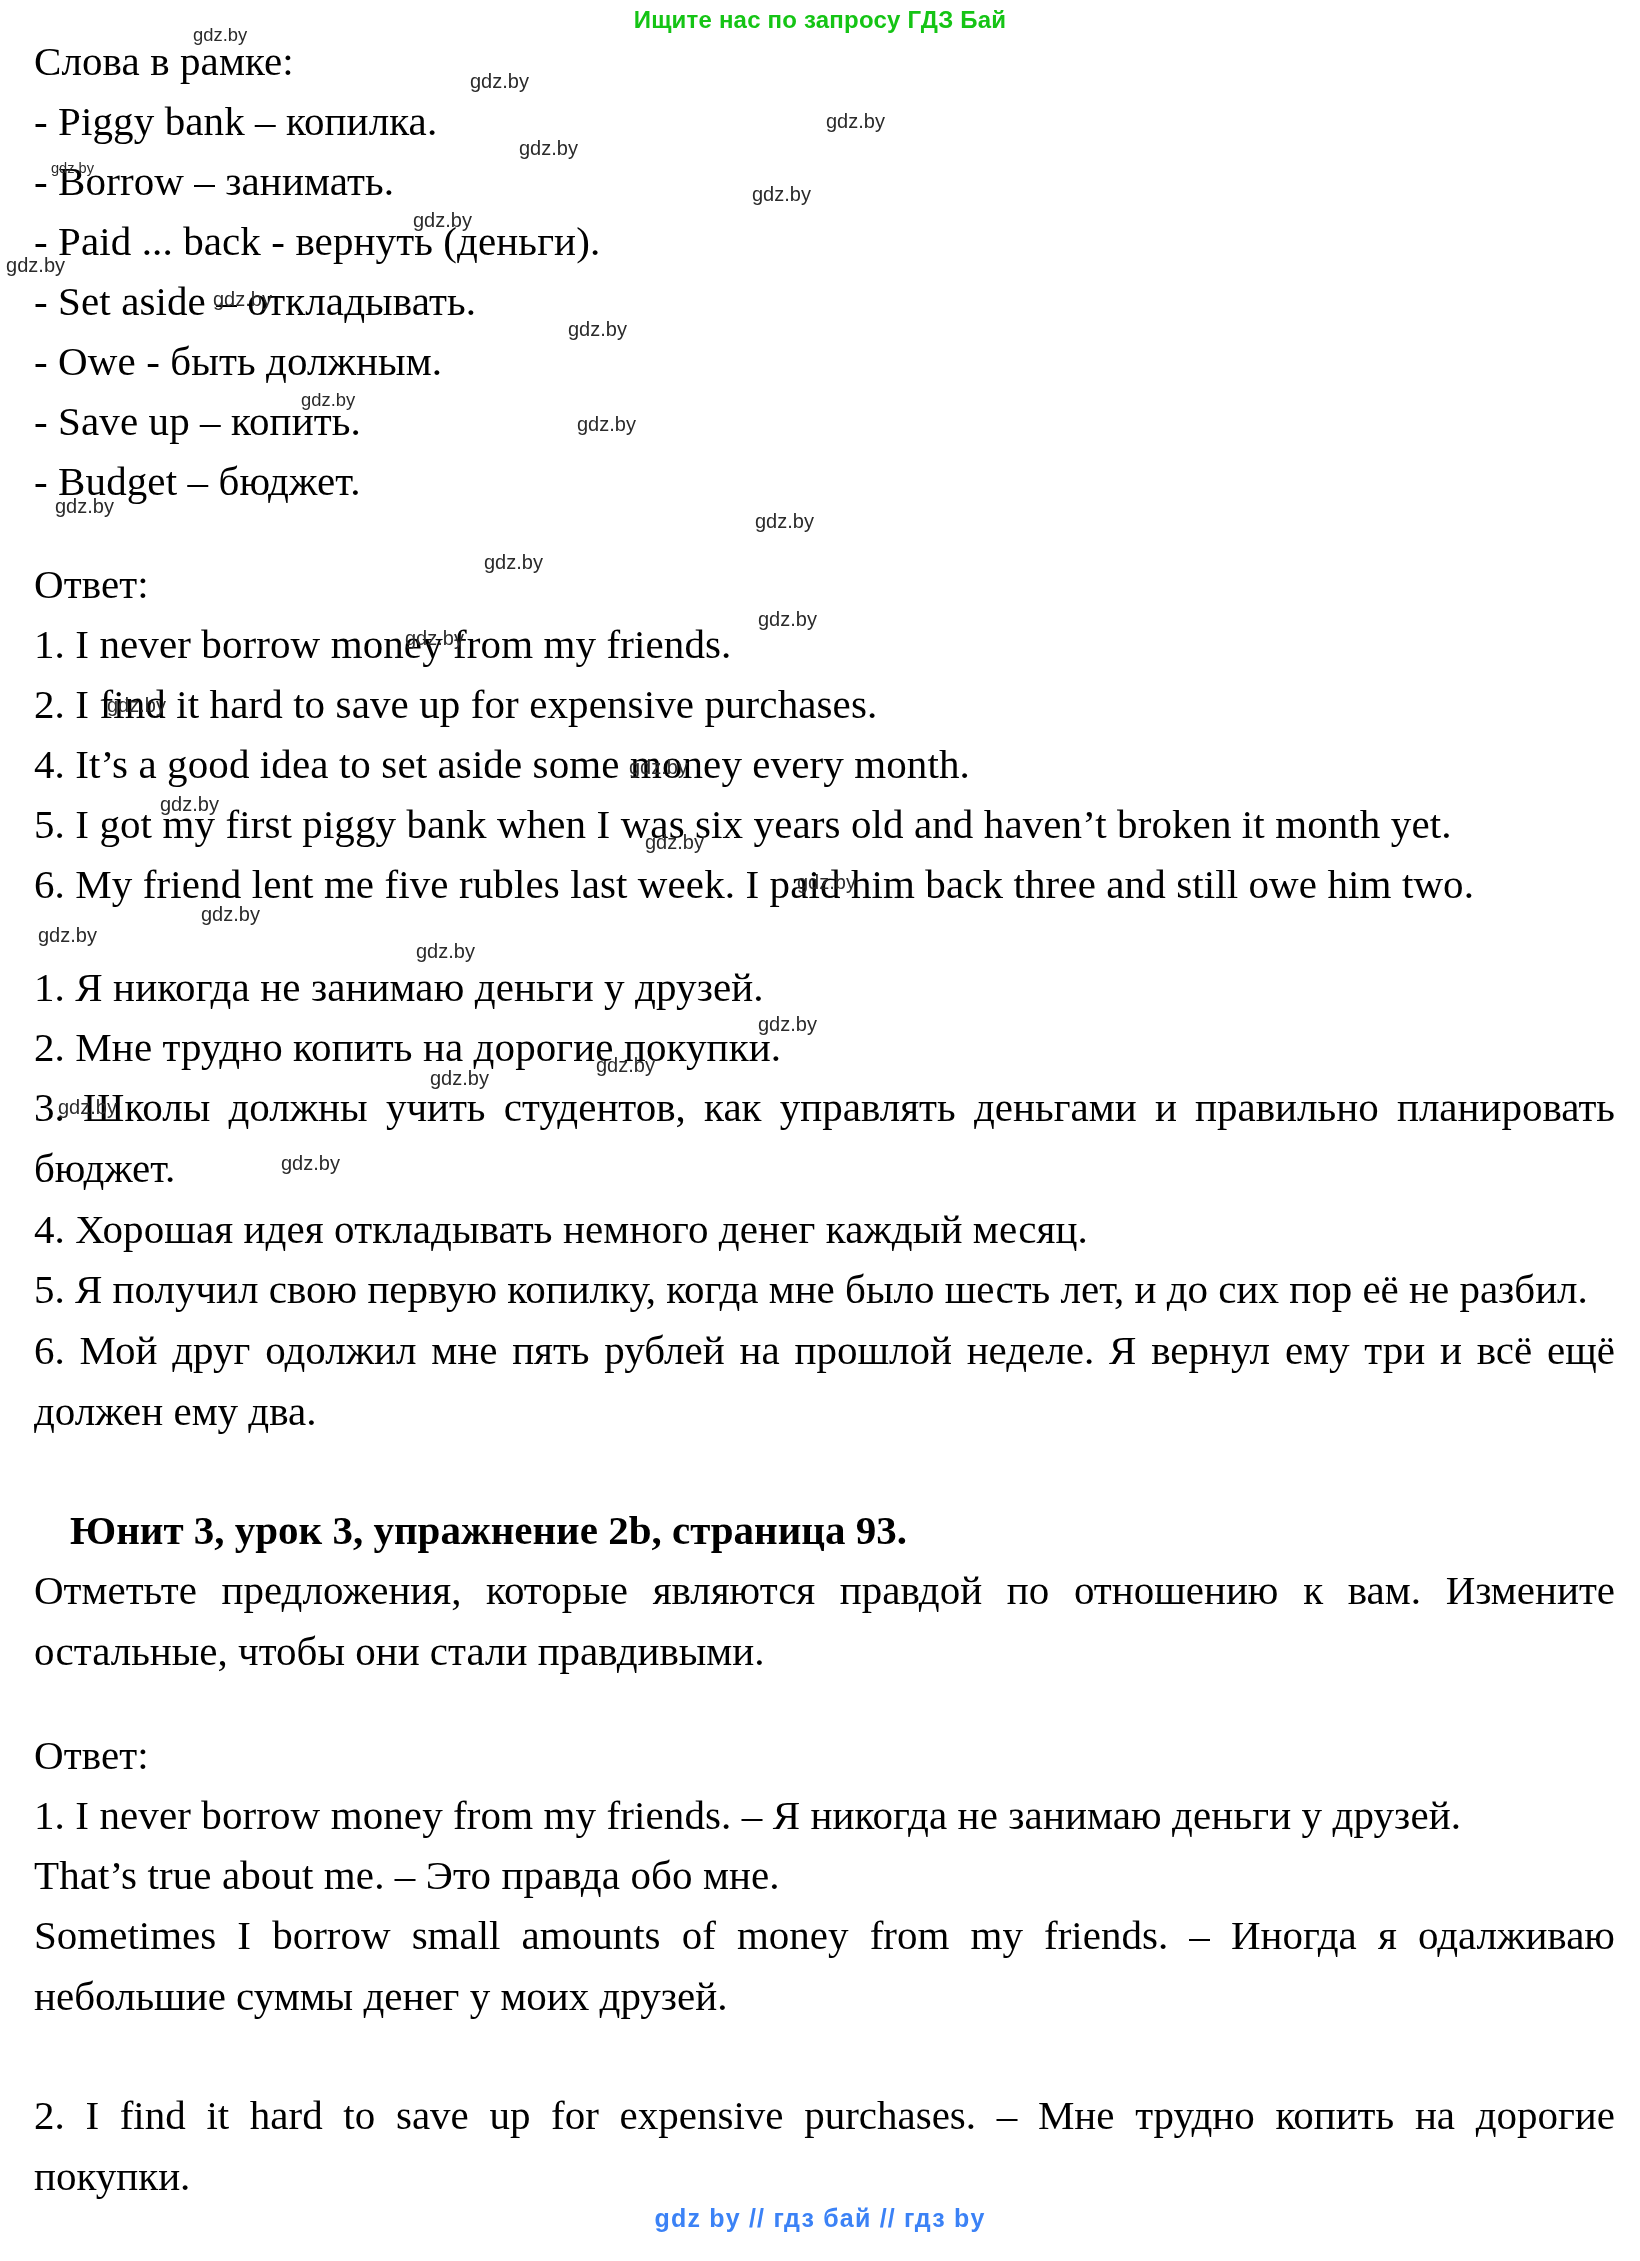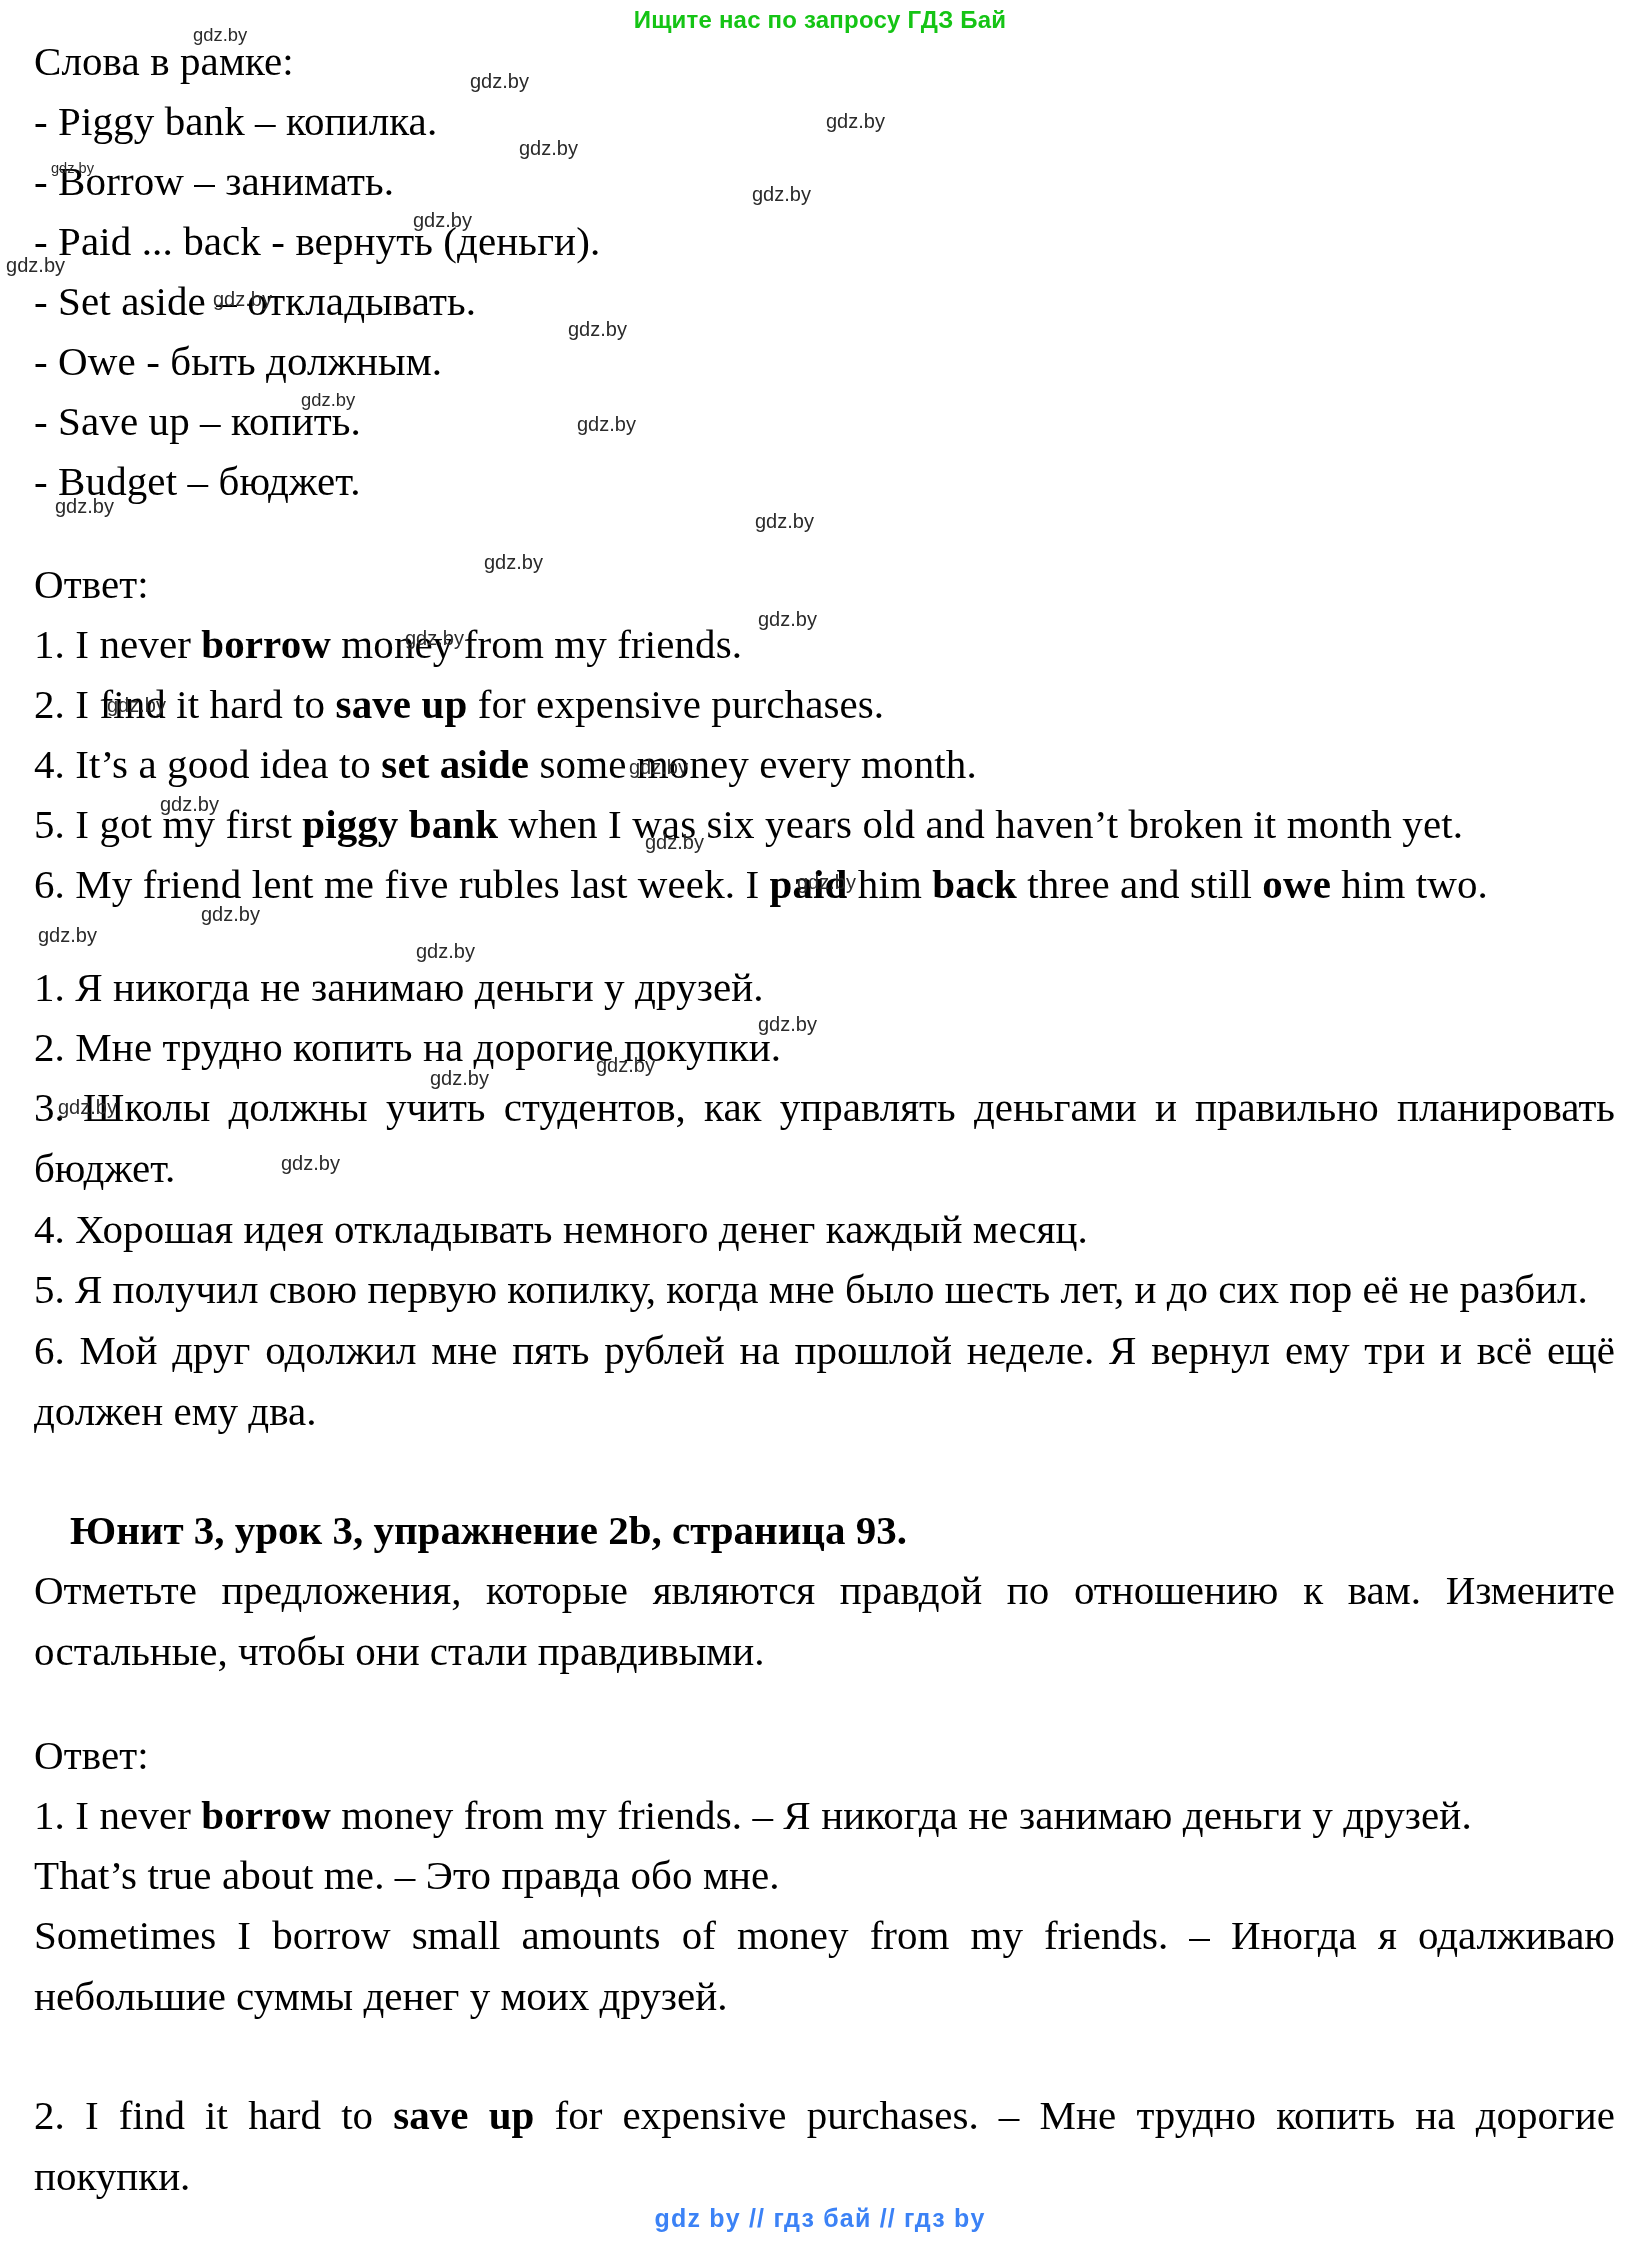--- a/index.html
+++ b/index.html
@@ -75,21 +75,21 @@
     line-height: 60px;
     white-space: pre-wrap;
     letter-spacing: 0.1px;
   }
   .just-block {
     font-size: 41px;
     line-height: 61px;
     text-align: justify;
     text-align-last: left;
   }
-  .bold { font-weight: bold; }
+  .bold { font-weight: normal; }
   .heading {
     font-size: 41px;
     line-height: 60px;
     font-weight: bold;
     margin-left: 36px;
   }
   .spacer-md { height: 43px; }
   .spacer-lg { height: 58px; }
 </style>
 </head>

